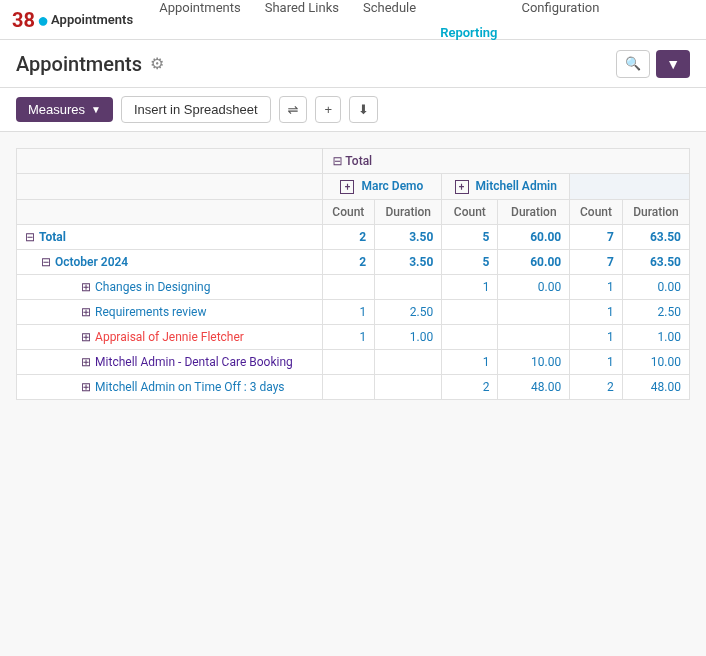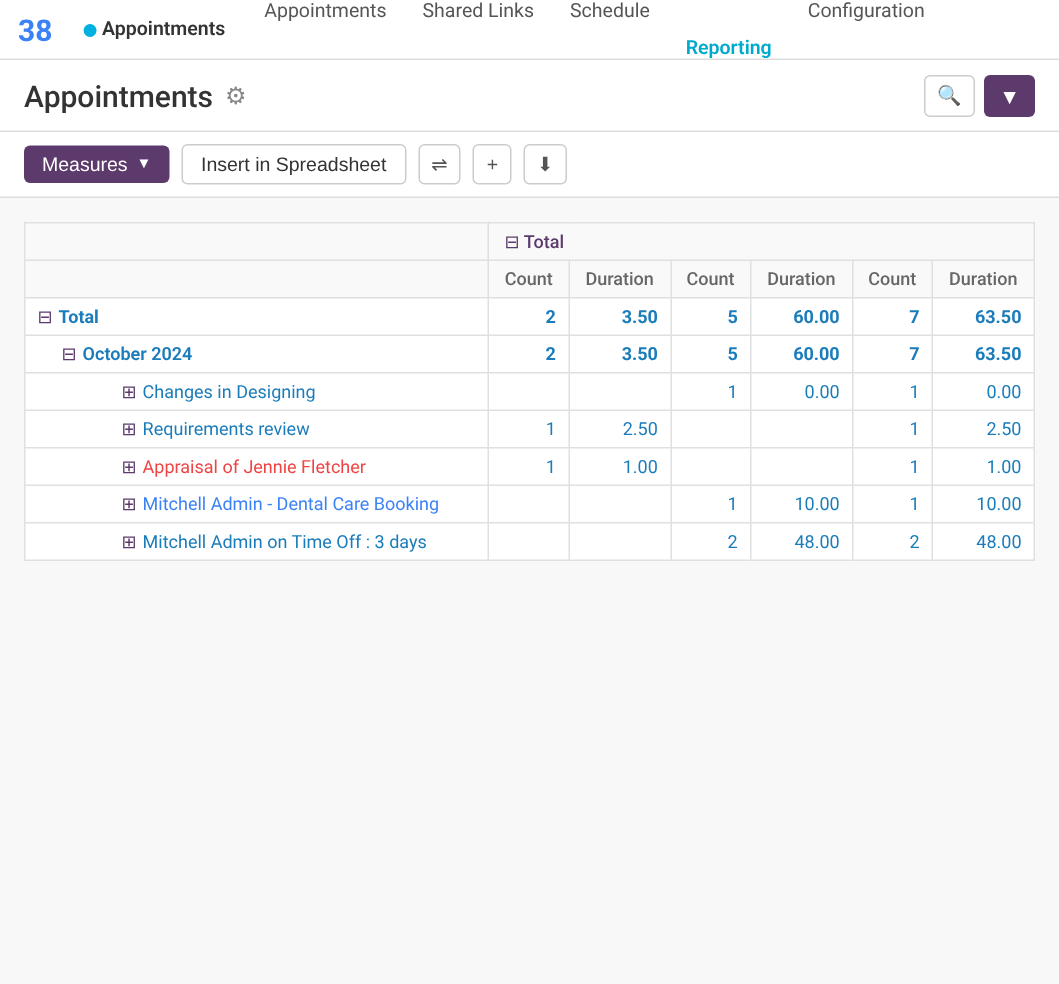--- a/index.html
+++ b/index.html
@@ -15,22 +15,22 @@
       height: 40px;
     }
     .nav-logo {
       display: flex;
       align-items: center;
       margin-right: 16px;
     }
     .nav-logo-text {
       font-size: 20px;
       font-weight: bold;
-      color: #3b82f6;
-      margin-right: 19px;
+      color: #b91c1c;
+      margin-right: 2px;
     }
     .nav-logo-dot { color: #00b0e0; font-size: 20px; }
     .nav-links { display: flex; gap: 4px; }
     .nav-link {
       padding: 4px 10px;
       color: #555;
       text-decoration: none;
       border-radius: 4px;
       font-size: 13px;
       cursor: pointer;
@@ -207,20 +207,32 @@
     <thead>
 
       <tr>
         <th style="min-width:280px; border-right:1px solid #ddd;"></th>
         <th colspan="6" class="th-total" style="text-align:left; padding-left:10px;">
           <span style="color:#5c3a6b; cursor:pointer;">⊟</span>
           <span>Total</span>
         </th>
       </tr>
 
+      <tr>
+        <th></th>
+        <th colspan="2" class="th-group-cell">
+          <span class="group-expand-icon">+</span>
+          <span style="color:#1a7cba; font-weight:600;">Marc Demo</span>
+        </th>
+        <th colspan="2" class="th-group-cell">
+          <span class="group-expand-icon">+</span>
+          <span style="color:#1a7cba; font-weight:600;">Mitchell Admin</span>
+        </th>
+        <th colspan="2" style="background:#f0f4f8;"></th>
+      </tr>
 
       <tr>
         <th></th>
         <th class="th-metric">Count</th>
         <th class="th-metric">Duration</th>
         <th class="th-metric">Count</th>
         <th class="th-metric">Duration</th>
         <th class="th-metric">Count</th>
         <th class="th-metric">Duration</th>
       </tr>
@@ -265,21 +277,21 @@
         <tr>
           <td class="label-cell" style="padding-left: 64px;"><span style="color:#5c3a6b;cursor:pointer;margin-right:4px;">⊞</span><span style="color:#ef4444;font-weight:400;">Appraisal of Jennie Fletcher</span></td>
           <td style="color: rgb(26, 124, 186);">1</td>
           <td style="color: rgb(26, 124, 186);">1.00</td>
           <td></td>
           <td></td>
           <td style="color: rgb(26, 124, 186);">1</td>
           <td style="color: rgb(26, 124, 186);">1.00</td>
         </tr>
         <tr>
-          <td class="label-cell" style="padding-left: 64px;"><span style="color:#5c3a6b;cursor:pointer;margin-right:4px;">⊞</span><span style="color:#3b82f6;font-weight:400;">Mitchell Admin - Dental Care Booking</span></td>
+          <td class="label-cell" style="padding-left: 64px;"><span style="color:#5c3a6b;cursor:pointer;margin-right:4px;">⊞</span><span style="color:#4c1d95;font-weight:400;">Mitchell Admin - Dental Care Booking</span></td>
           <td></td>
           <td></td>
           <td style="color: rgb(26, 124, 186);">1</td>
           <td style="color: rgb(26, 124, 186);">10.00</td>
           <td style="color: rgb(26, 124, 186);">1</td>
           <td style="color: rgb(26, 124, 186);">10.00</td>
         </tr>
         <tr>
           <td class="label-cell" style="padding-left: 64px;"><span style="color:#5c3a6b;cursor:pointer;margin-right:4px;">⊞</span><span style="color:#1a7cba;font-weight:400;">Mitchell Admin on Time Off : 3 days</span></td>
           <td></td>

